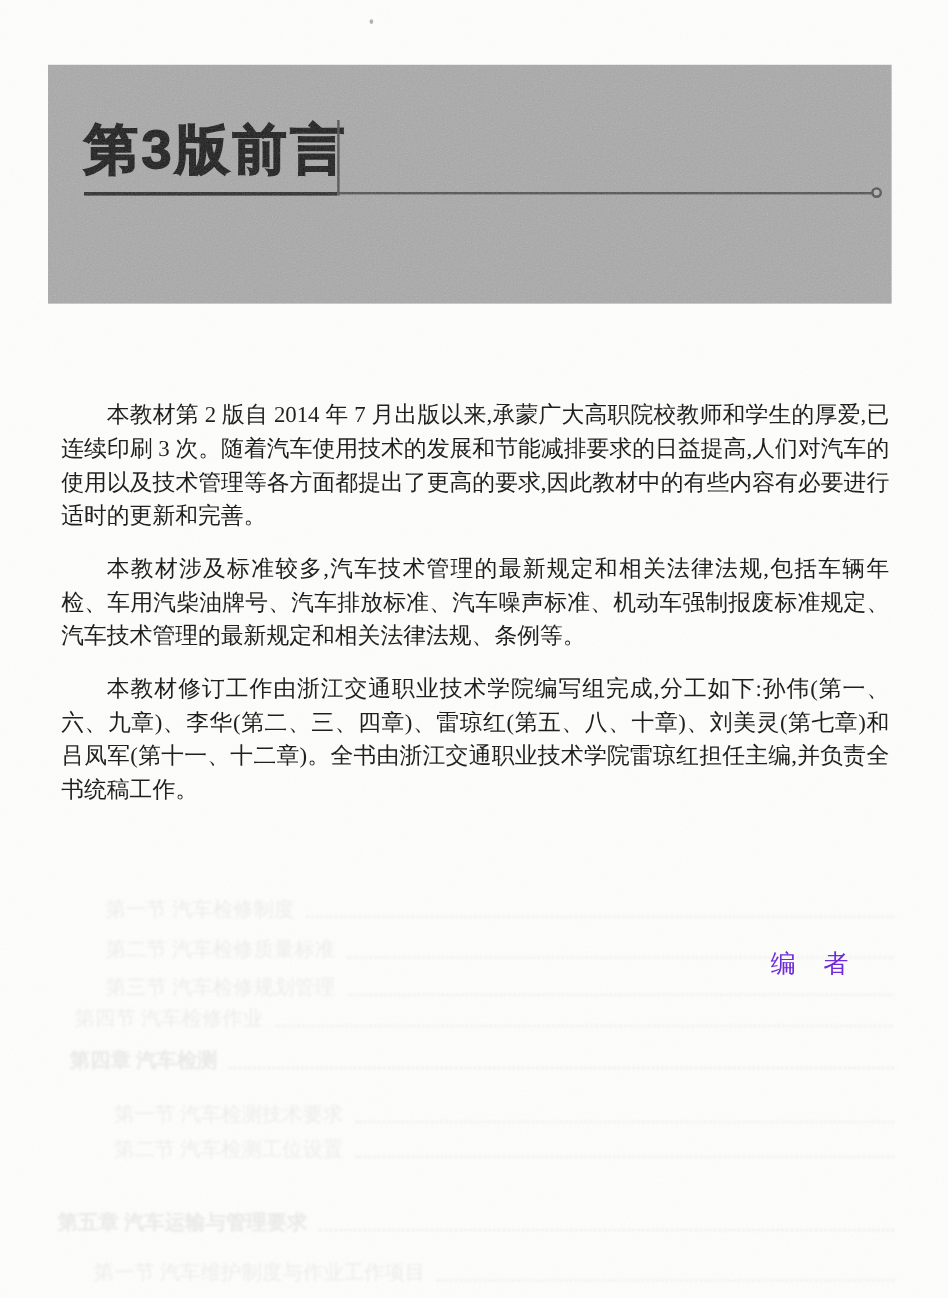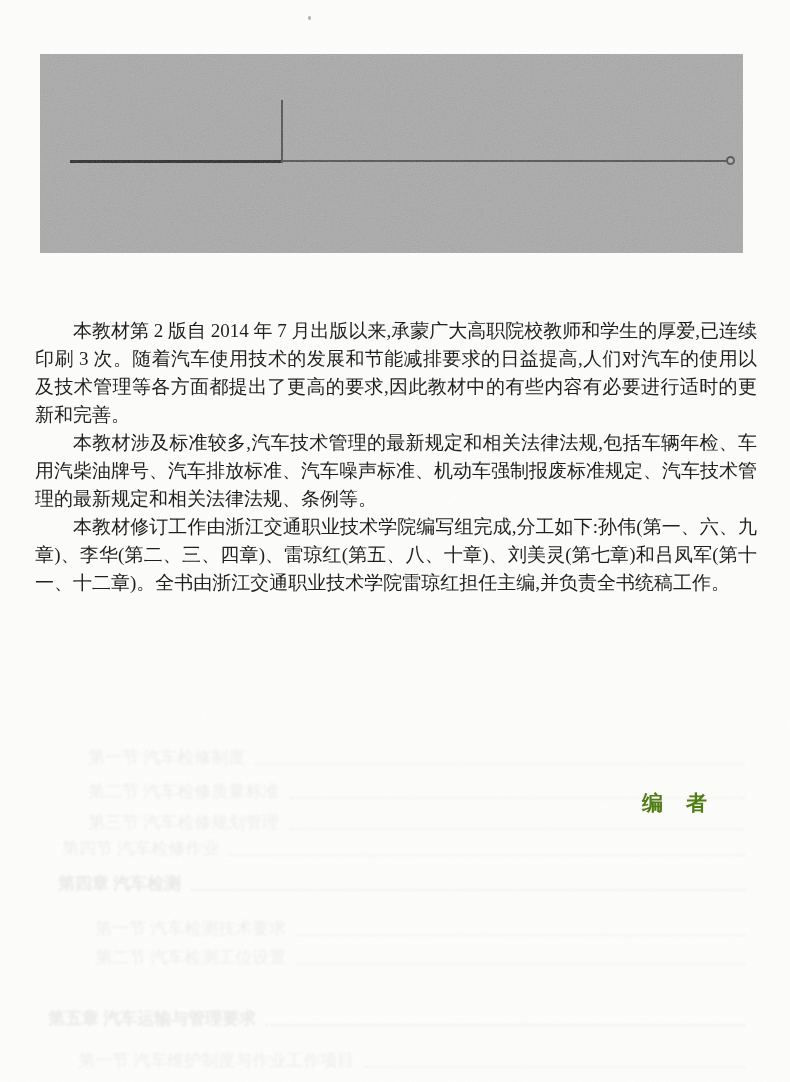--- a/index.html
+++ b/index.html
@@ -87,33 +87,33 @@
     position: absolute;
     left: 35px;
     top: 317px;
     width: 722px;
     font-size: 19px;
     line-height: 28px;
     color: #1c1c1c;
     text-align: justify;
   }
   .body-text p {
-    margin: 0;
+    margin: 16px;
     text-indent: 2em;
   }
 
   
   .signature {
     position: absolute;
     top: 789px;
     left: 585px;
     width: 180px;
     text-align: center;
-    color: #4d7c0f;
-    font-weight: 700;
+    color: #6d28d9;
+    font-weight: 400;
   }
   .sig-author {
     font-size: 21px;
     letter-spacing: 1px;
   }
   .sig-date {
     font-size: 19px;
     margin-top: 7px;
     white-space: nowrap;
   }
@@ -166,20 +166,21 @@
     opacity: 0.045;
     pointer-events: none;
   }
 </style>
 </head>
 <body>
 
 <div class="page">
 
   <div class="banner">
+    <div class="banner-title">第3版前言</div>
     <div class="rule-under-title"></div>
     <div class="rule-vertical"></div>
     <div class="rule-horizontal"></div>
     <div class="rule-end-circle"></div>
     <svg class="banner-noise">
       <filter id="bannerNoise">
         <feTurbulence type="fractalNoise" baseFrequency="0.85" numOctaves="2" stitchTiles="stitch"></feTurbulence>
         <feColorMatrix type="saturate" values="0"></feColorMatrix>
       </filter>
       <rect width="100%" height="100%" filter="url(#bannerNoise)"></rect>

